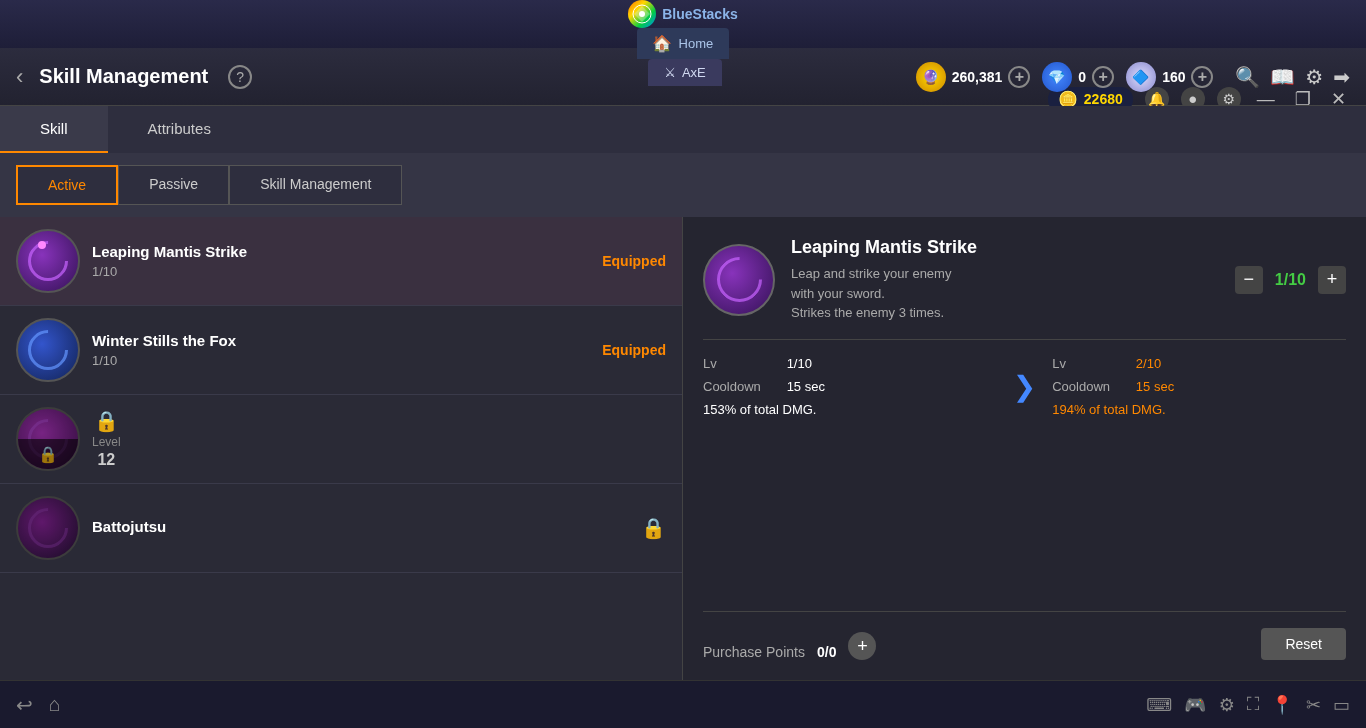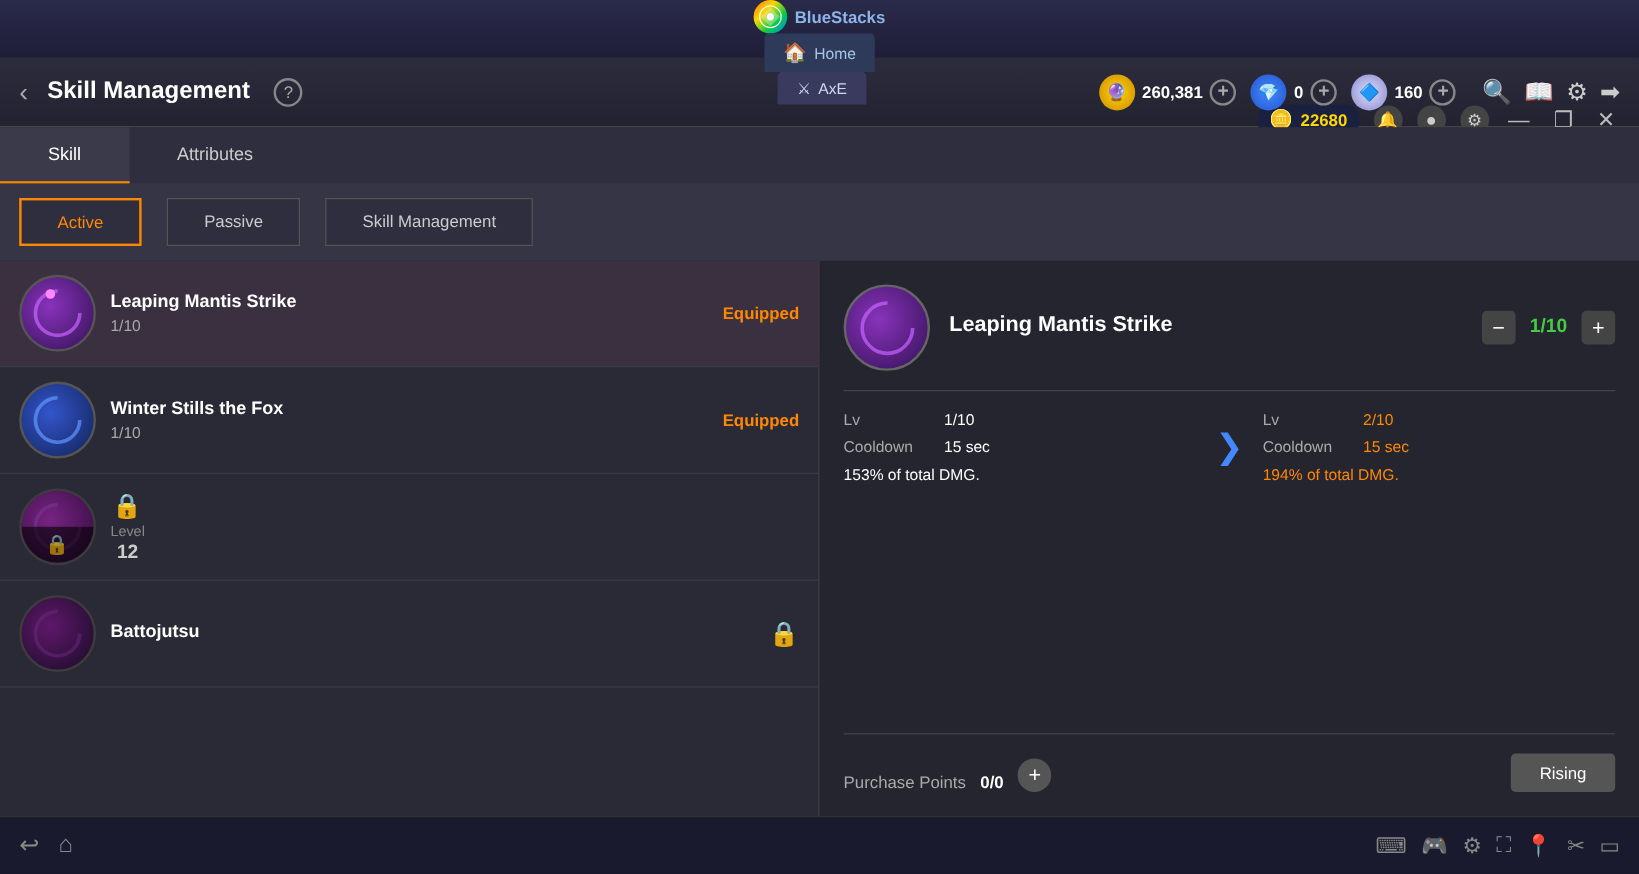--- a/index.html
+++ b/index.html
@@ -131,21 +131,21 @@
     .top-tab.active {
       background: #3a3a4a;
       color: #fff;
       border-bottom: 2px solid #ff8800;
     }
 
     
     .sub-tabs {
       display: flex;
       padding: 12px 16px;
-      gap: 21px;
+      gap: 0;
       background: #353545;
     }
     .sub-tab {
       padding: 10px 30px;
       color: #ccc;
       font-size: 14px;
       cursor: pointer;
       border: 1px solid #555;
       background: #2e2e3e;
     }
@@ -477,20 +477,21 @@
 
     <div class="skill-detail">
       <div class="skill-detail-header">
         <div class="detail-icon">
           <div style="width:100%;height:100%;border-radius:50%;display:flex;align-items:center;justify-content:center;">
             <div style="width:45px;height:45px;border-radius:50%;border:3px solid rgba(200,100,255,0.7);border-top-color:transparent;transform:rotate(45deg);"></div>
           </div>
         </div>
         <div class="detail-title-area">
           <div class="detail-skill-name">Leaping Mantis Strike</div>
+          <div class="detail-desc">Leap and strike your enemy<br>with your sword.<br>Strikes the enemy 3 times.</div>
         </div>
         <div class="level-controls">
           <button class="level-btn">−</button>
           <span class="level-display">1/10</span>
           <button class="level-btn">+</button>
         </div>
       </div>
 
       <div class="stats-comparison">
         <div class="stats-col">
@@ -515,21 +516,21 @@
             <span class="stat-value orange">15 sec</span>
           </div>
           <div class="stat-dmg orange">194% of total DMG.</div>
         </div>
       </div>
 
       <div class="detail-bottom">
         <span class="purchase-label">Purchase Points</span>
         <span class="purchase-value">0/0</span>
         <div class="purchase-add">+</div>
-        <button class="reset-btn">Rising</button>
+        <button class="reset-btn">Reset</button>
       </div>
     </div>
   </div>
 </div>
 
 <div id="taskbar">
   <span class="taskbar-btn">↩</span>
   <span class="taskbar-btn">⌂</span>
   <div class="taskbar-right">
     <span class="taskbar-icon">⌨</span>

